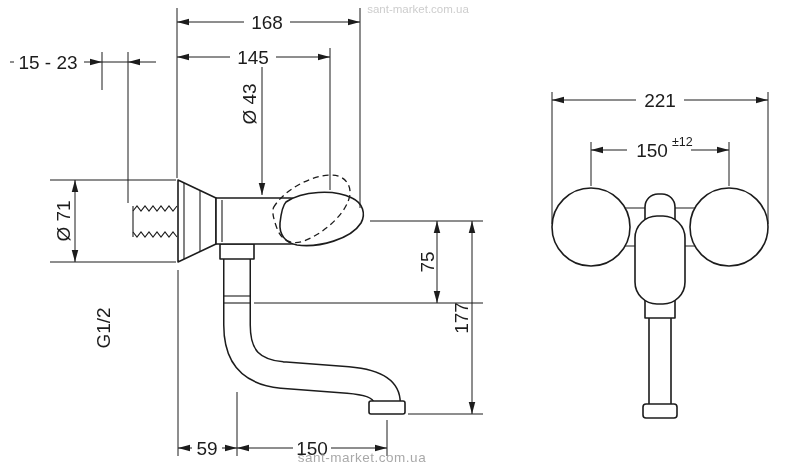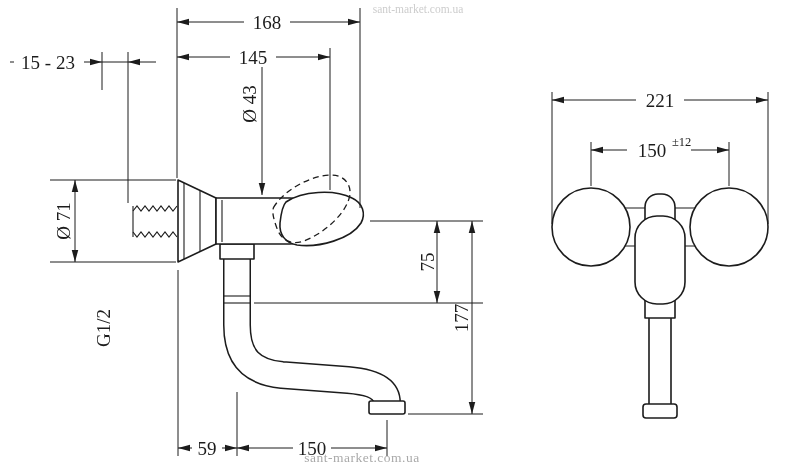--- a/index.html
+++ b/index.html
@@ -1,17 +1,17 @@
 <!DOCTYPE html>
 <html><head>
 <meta charset="utf-8">
 <style>
   html,body{margin:0;padding:0;background:#fff;}
   .stage{position:relative;width:800px;height:472px;background:#ffffff;overflow:hidden;
-         font-family:Liberation Serif, serif;}
+         font-family:Liberation Sans, sans-serif;}
   svg{display:block;}
   .part{fill:#ffffff;stroke:#1c1c1c;stroke-width:1.6;stroke-linejoin:round;}
   .partline{fill:none;stroke:#1c1c1c;stroke-width:1.1;}
   .tube-outer{fill:none;stroke:#1c1c1c;stroke-width:28;stroke-linejoin:round;stroke-linecap:butt;}
   .tube-inner{fill:none;stroke:#ffffff;stroke-width:25;stroke-linejoin:round;stroke-linecap:butt;}
   .dim{fill:none;stroke:#1c1c1c;stroke-width:1;}
   .dashed{fill:none;stroke:#1c1c1c;stroke-width:1.3;stroke-dasharray:6 4;}
   .mask{fill:#ffffff;stroke:none;}
   text{fill:#1c1c1c;}
   .dimtext{font-size:19px;text-anchor:middle;dominant-baseline:central;}

